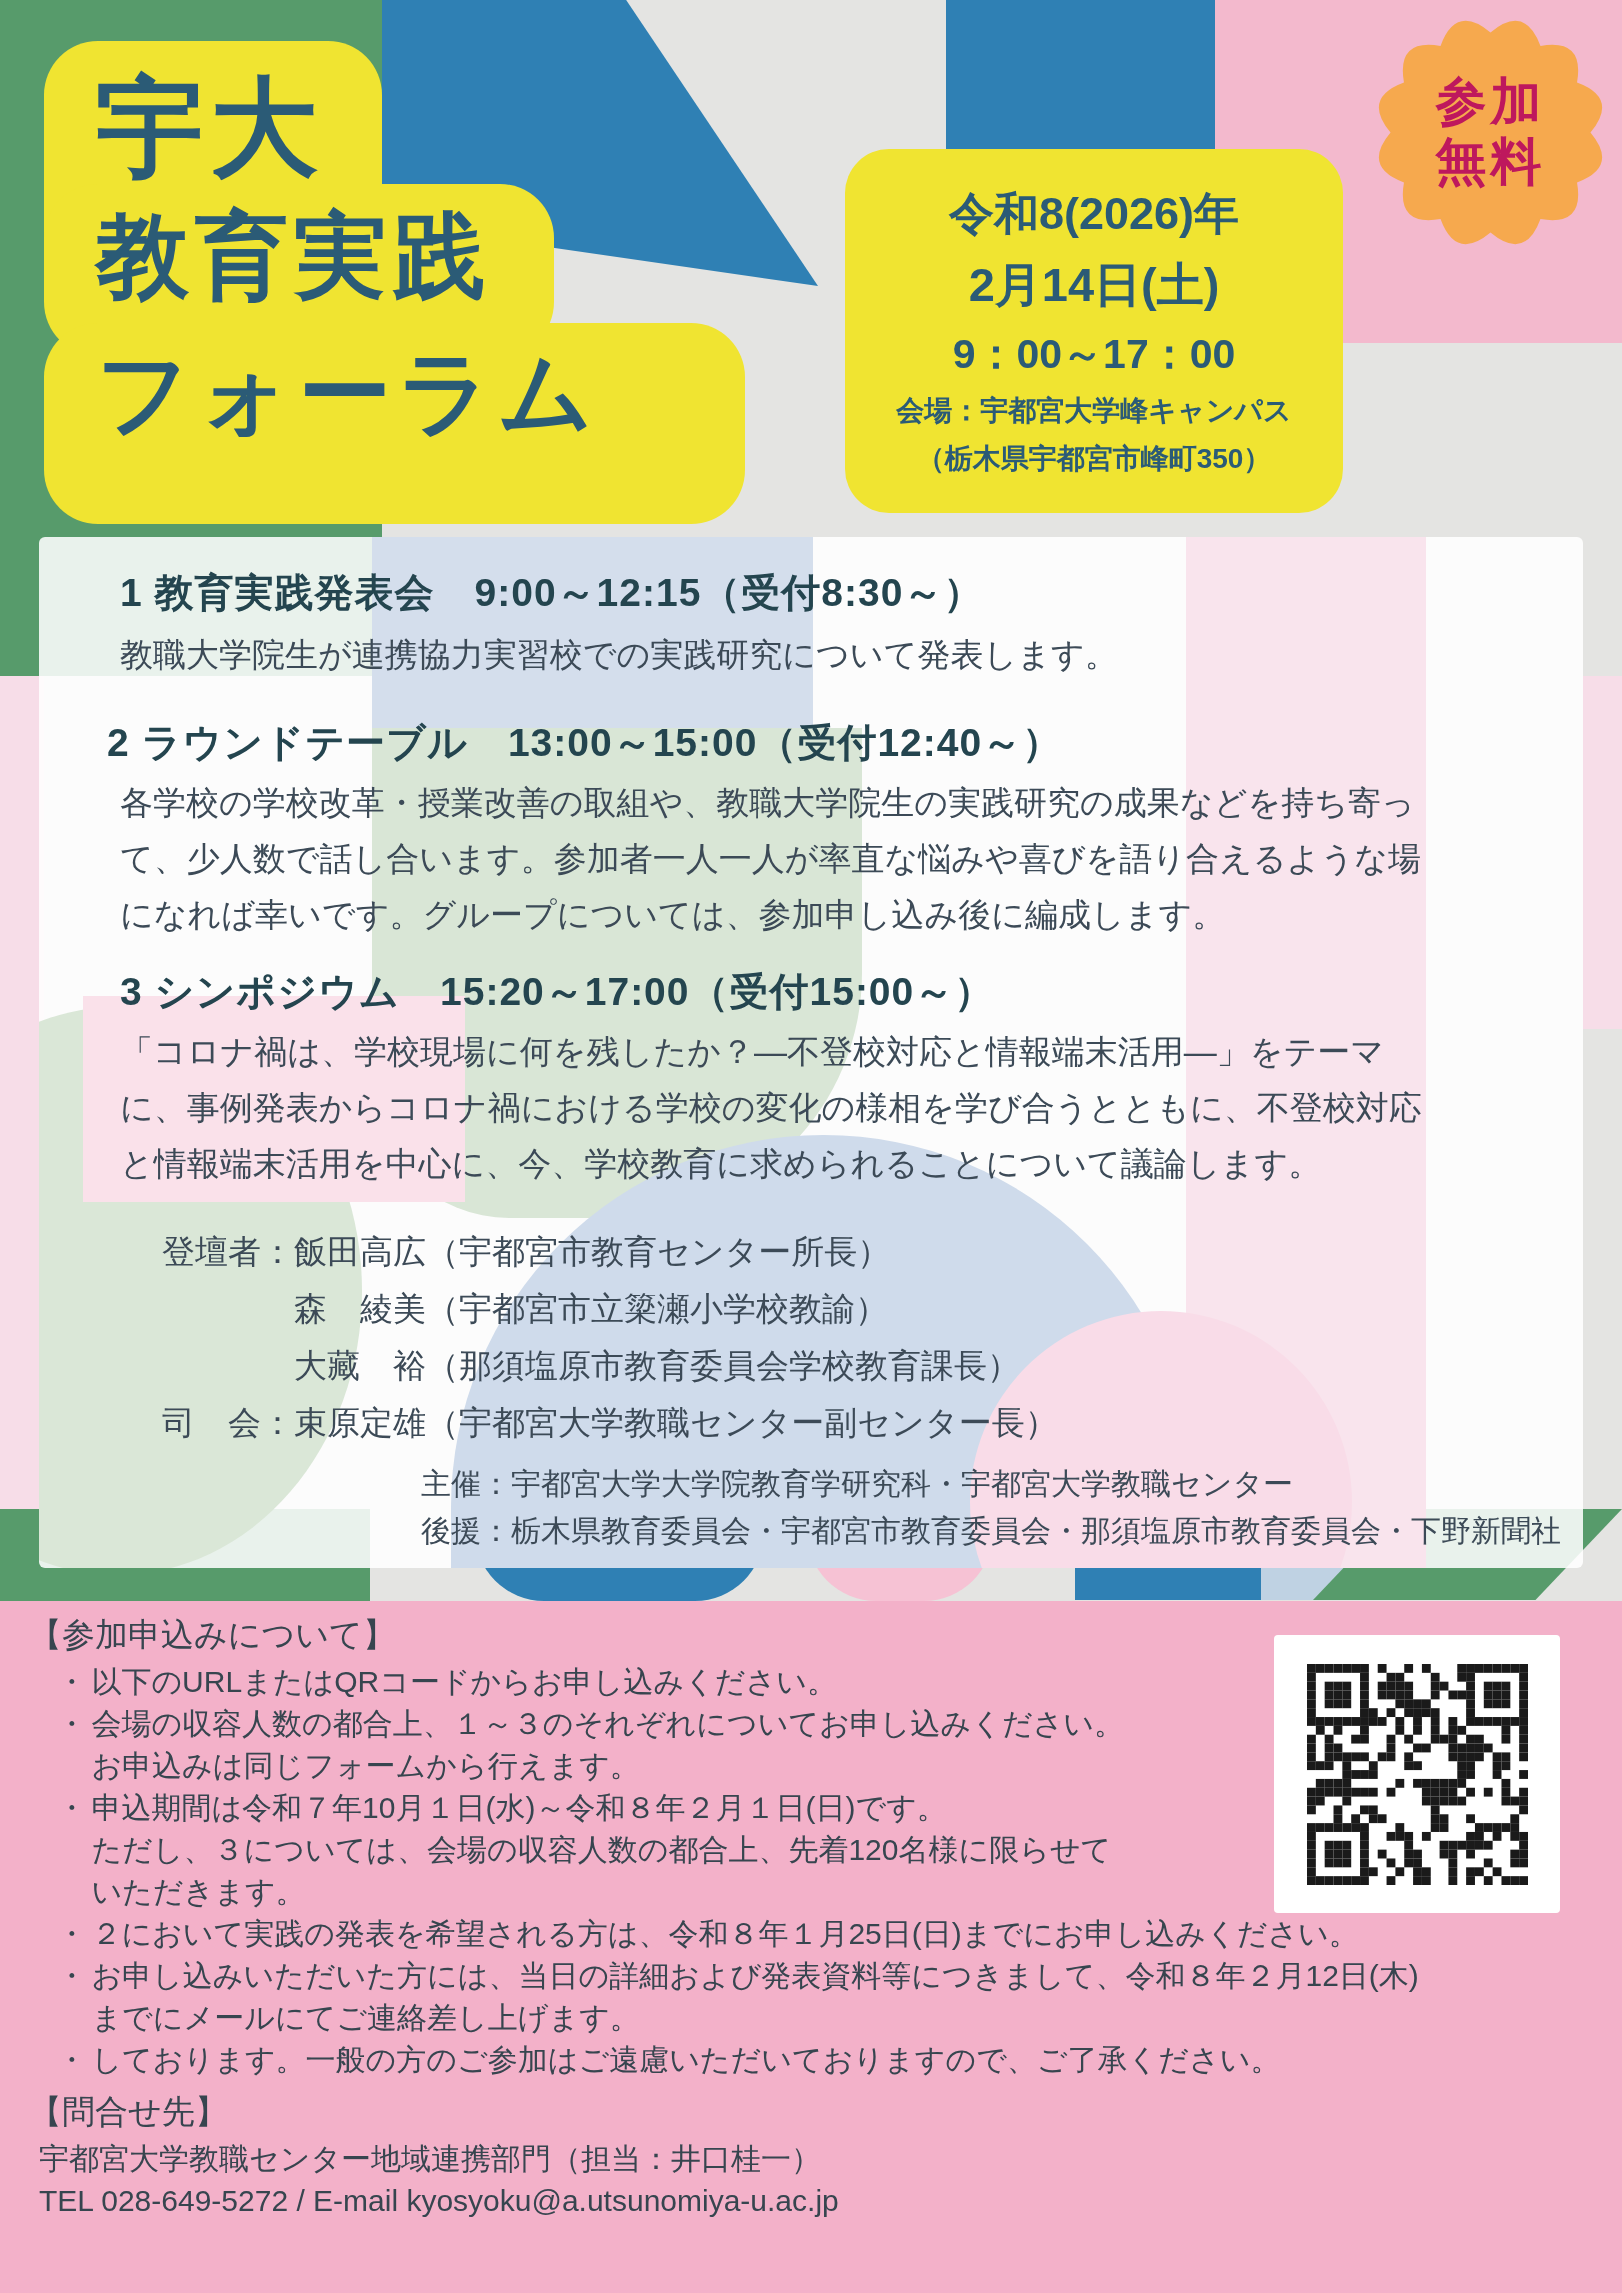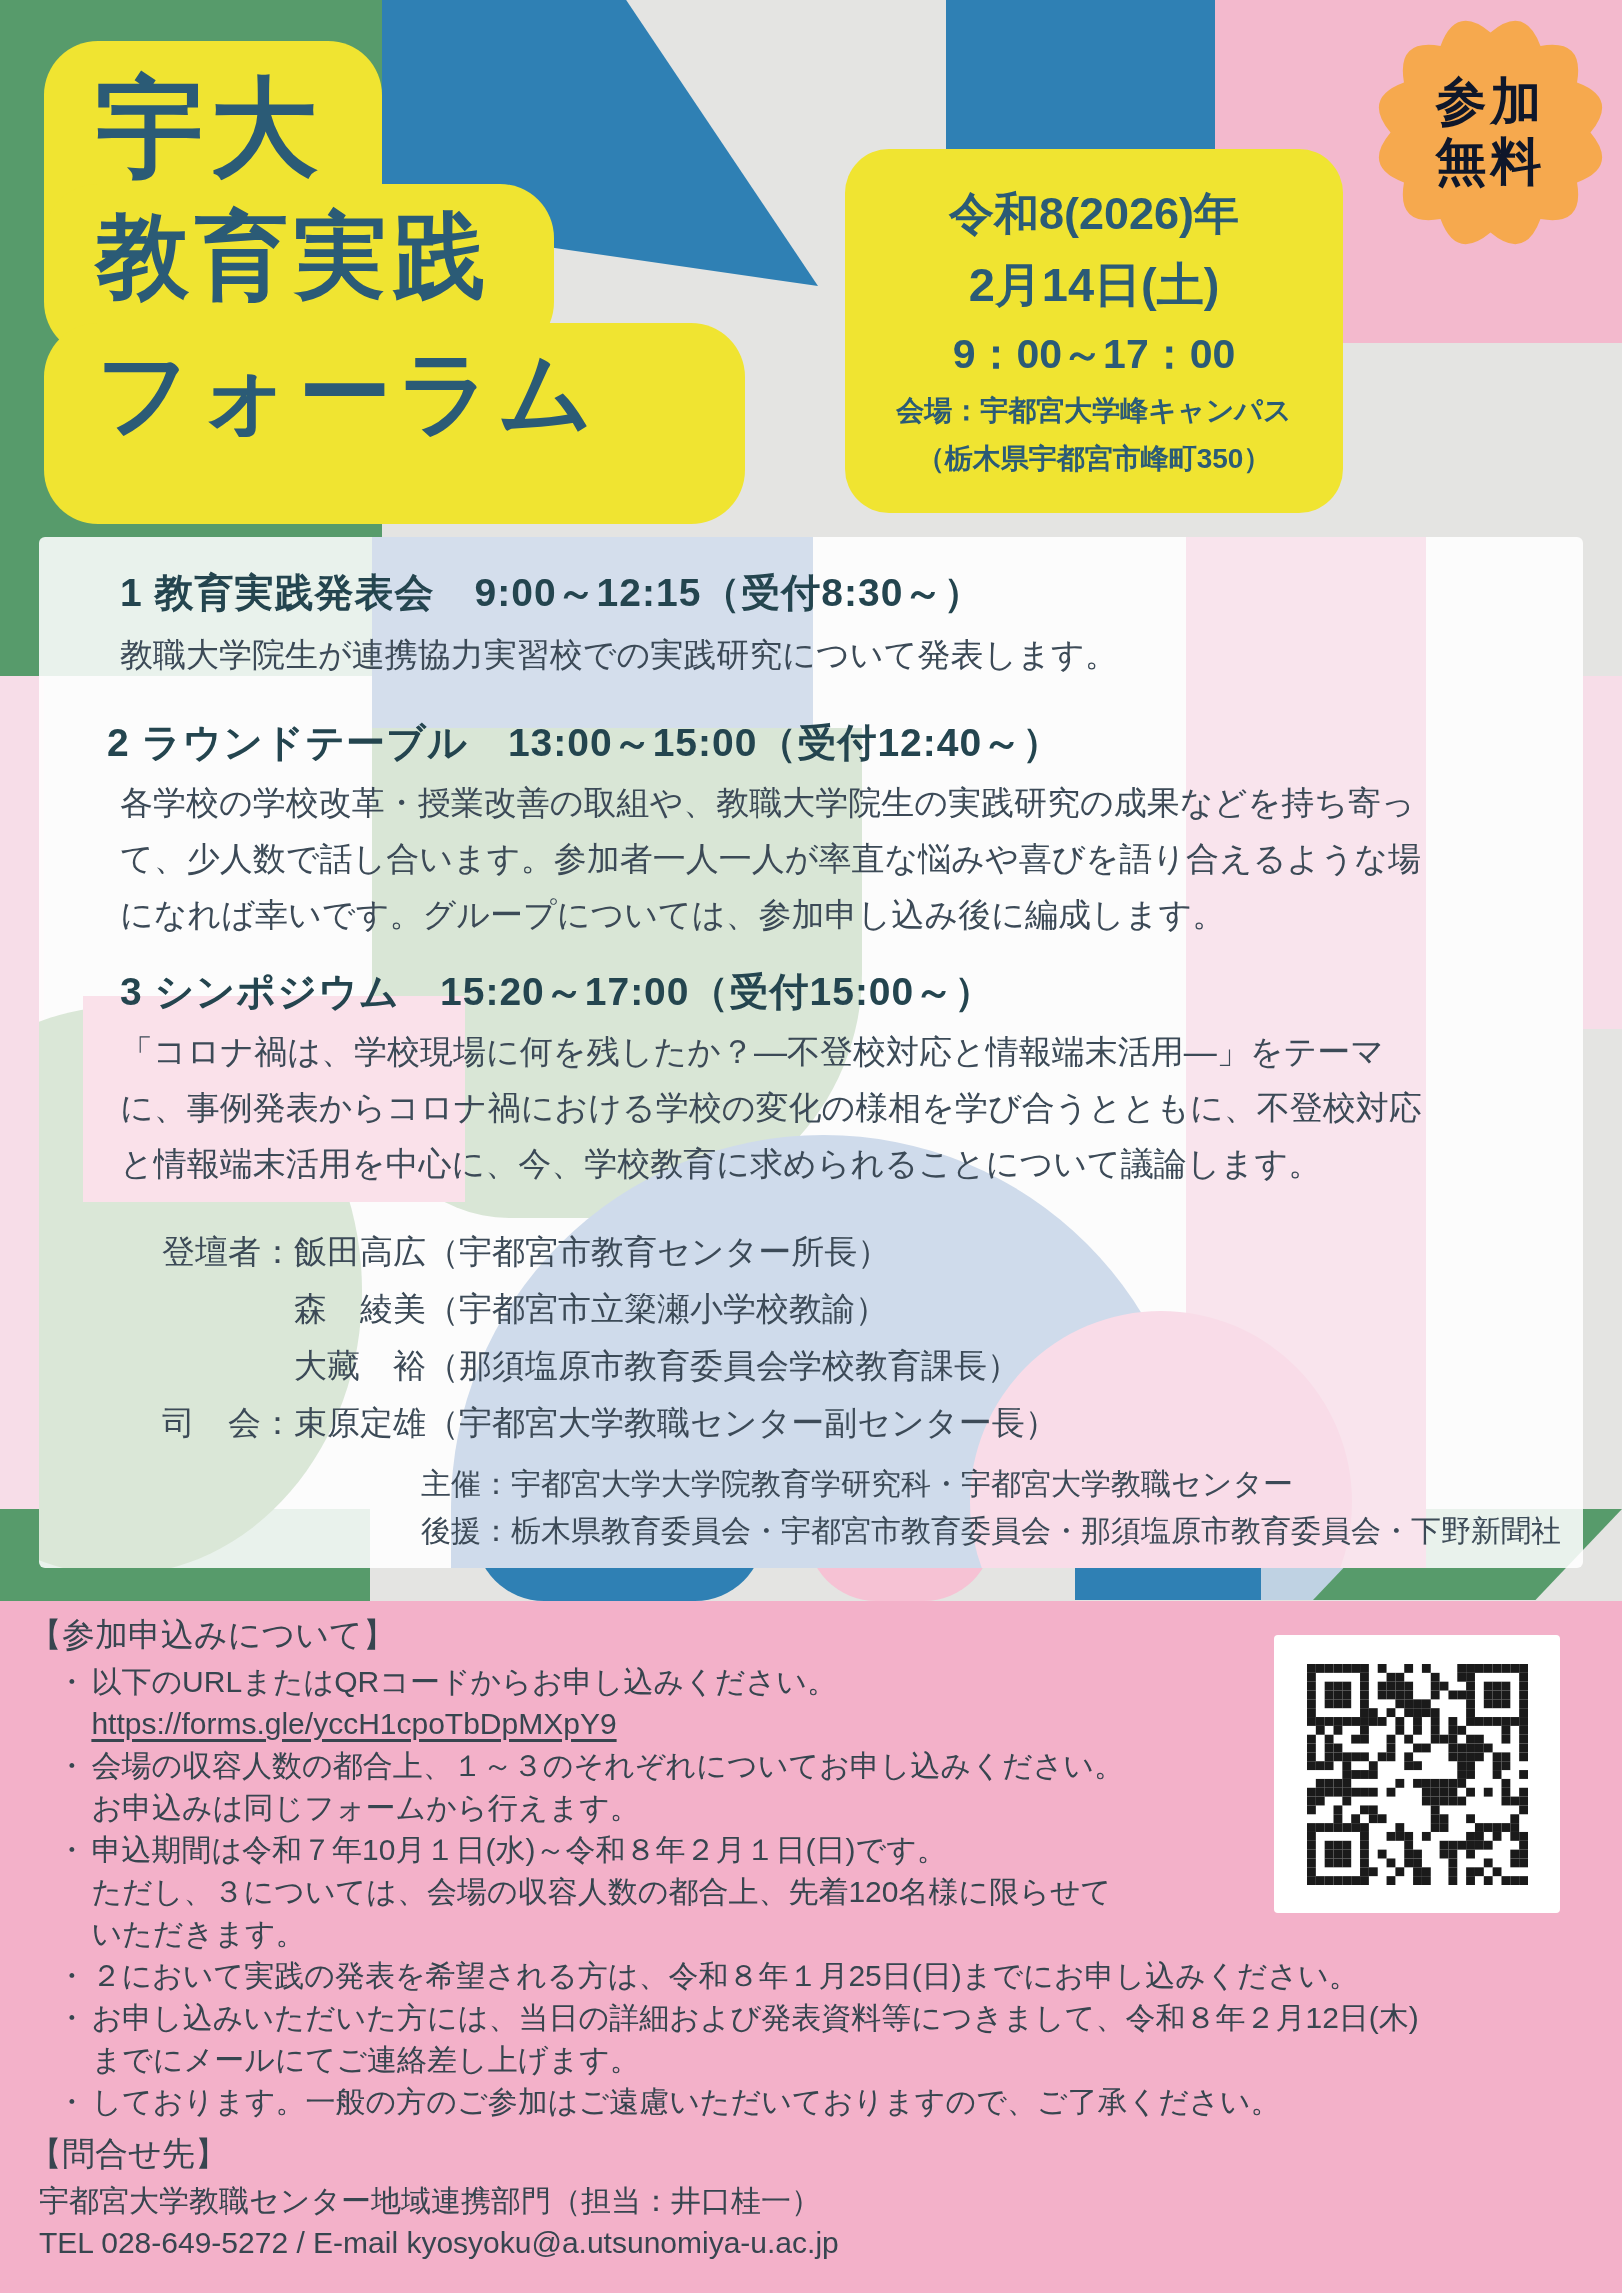--- a/index.html
+++ b/index.html
@@ -17,21 +17,21 @@
   .date-box{
     background:#F0E431;border-radius:44px;
     display:flex;flex-direction:column;align-items:center;justify-content:center;
     color:#2B5B76;font-weight:900;text-align:center;gap:9.8px;
   }
   .date-box div{white-space:nowrap;}
   
   .badge-text{
     position:absolute;inset:0;display:flex;flex-direction:column;
     align-items:center;justify-content:center;gap:3.9px;
-    color:#0f172a;font-weight:900;font-size:51px;line-height:1.1;letter-spacing:3.9px;
+    color:#be185d;font-weight:900;font-size:51px;line-height:1.1;letter-spacing:3.9px;
   }
   
   .panel{
     background:rgba(255,255,255,0.87);
     border-radius:6px;overflow:hidden;
   }
   .sec-h{font-size:39px;font-weight:800;color:#24454F;white-space:nowrap;letter-spacing:1px;}
   .sec-b{font-size:33px;color:#3C4A57;line-height:56px;white-space:nowrap;}
   .spk{font-size:33px;color:#3C4A57;line-height:57px;white-space:pre;}
   .org{font-size:30px;color:#3C4A57;line-height:47px;white-space:nowrap;}
@@ -125,21 +125,20 @@
 
 <div class="abs" style="left:0;top:1601px;width:1622px;height:693px;background:#F3B1C9;"></div>
 
 <div class="abs app-wrap" style="left:29px;top:1612px;width:1568px;">
   <div class="app-h">【参加申込みについて】</div>
 
   <div class="bitem">
     <span class="bm">・</span>
     <div class="bt">
       <div>以下のURLまたはQRコードからお申し込みください。</div>
-      <a class="form-link">https://forms.gle/yccH1cpoTbDpMXpY9</a>
     </div>
   </div>
 
   <div class="bitem">
     <span class="bm">・</span>
     <div class="bt">
       <div>会場の収容人数の都合上、１～３のそれぞれについてお申し込みください。</div>
       <div>お申込みは同じフォームから行えます。</div>
     </div>
   </div>

